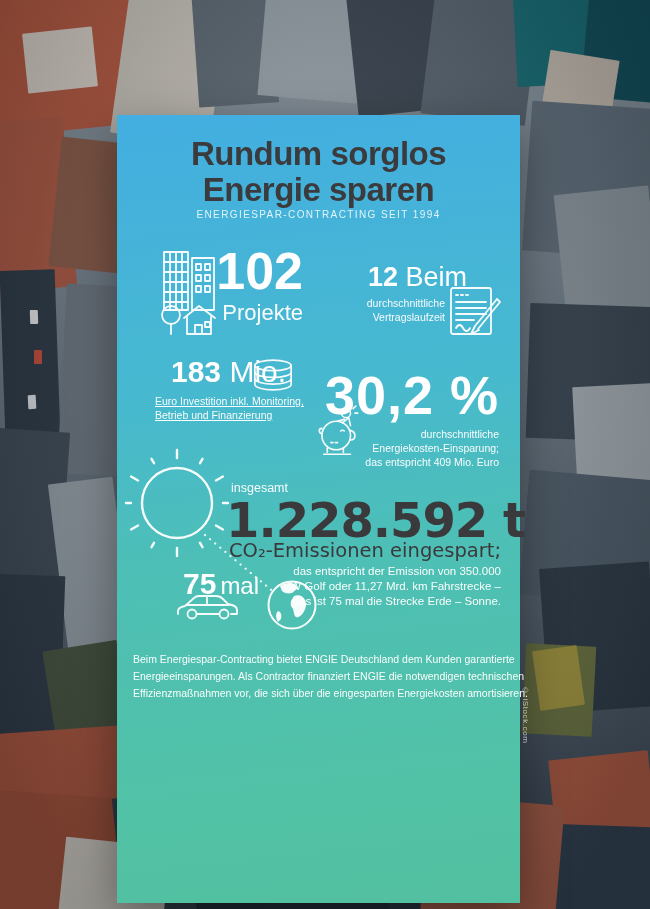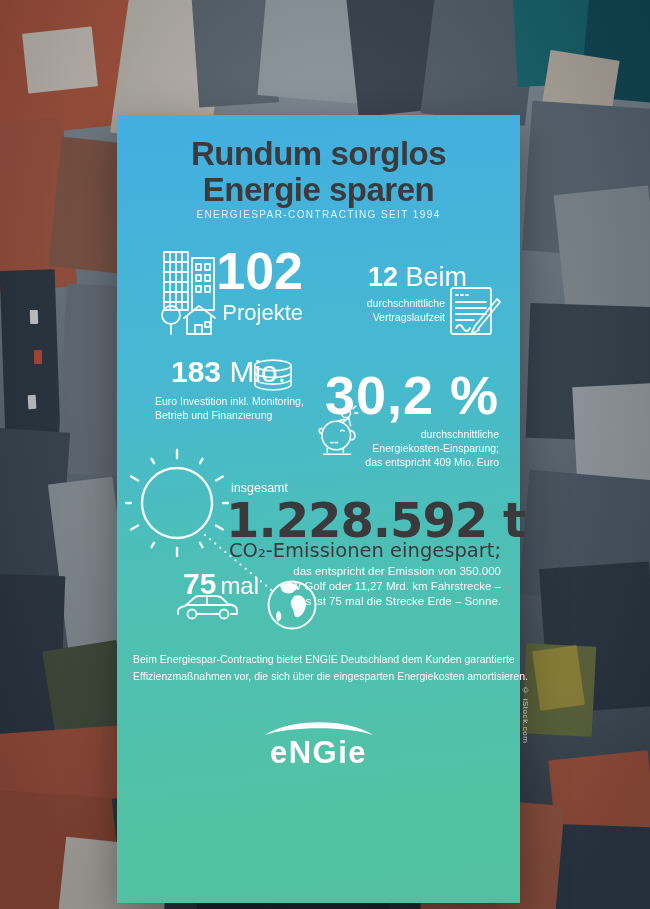--- a/index.html
+++ b/index.html
@@ -27,21 +27,21 @@
   .stat1-num{font-size:52px;font-weight:bold;line-height:1;}
   .stat1-label{font-size:22px;margin-top:3px;opacity:.97;text-align:right;}
   .stat2-text{left:205px;top:149px;width:145px;text-align:right;}
   .stat2-num{font-size:27px;line-height:1;white-space:nowrap;}
   .stat2-num .b{font-weight:bold;}
   .stat2-desc{font-size:10.5px;line-height:1.32;margin-top:6px;margin-right:22px;opacity:.95;}
   .stat2-icon{left:330px;top:171px;}
   .stat3-text{left:38px;top:242px;}
   .stat3-num{font-size:30px;line-height:1;white-space:nowrap;margin-left:16px;}
   .stat3-num .b{font-weight:bold;}
-  .stat3-desc{font-size:10.5px;line-height:1.34;margin-top:7px;opacity:.96;}
+  .stat3-desc{font-size:10.5px;line-height:1.34;margin-top:7px;opacity:.96;text-decoration:underline;}
   .stat3-icon{left:135px;top:243px;}
   .stat4-icon{left:196px;top:288px;}
   .stat4-text{left:179px;top:253px;width:203px;text-align:right;}
   .stat4-num{font-size:54px;font-weight:bold;line-height:1;letter-spacing:1px;white-space:nowrap;}
   .stat4-desc{font-size:10.5px;line-height:1.34;margin-top:5px;opacity:.96;}
   .sun{left:-5px;top:323px;}
   .co2-intro{left:114px;top:366px;font-size:12.5px;opacity:.95;}
   .co2-value{left:109px;top:381px;font-size:48px;font-weight:bold;line-height:1;
              letter-spacing:-1px;white-space:nowrap;font-family:"DejaVu Sans","Liberation Sans",sans-serif;}
   .co2-label{left:79px;top:424px;width:305px;text-align:right;font-size:19.5px;white-space:nowrap;
@@ -229,26 +229,21 @@
 
     <svg class="abs earth ic" width="52" height="52" viewBox="0 0 52 52" opacity=".95">
       <circle cx="26" cy="26" r="23.5" fill="none" stroke="#fff" stroke-width="2"></circle>
       <path d="M14 7c4-3 10-4 15-2l3 4-6 5c-4 1-8 0-10-2z" fill="#fff"></path>
       <path d="M28 17c5-2 9 0 11 4s1 9-2 13c-2 3-5 5-7 4s-2-5-3-8c-2-2-3-5-2-8z" fill="#fff"></path>
       <path d="M12 32c3 1 4 4 3 8l-3 3c-2-3-3-8 0-11z" fill="#fff"></path>
     </svg>
 
     <div class="abs footer w">
       <div>Beim Energiespar-Contracting bietet ENGIE Deutschland dem Kunden garantierte</div>
+      <div>Energieeinsparungen. Als Contractor finanziert ENGIE die notwendigen technischen</div>
       <div>Effizienzmaßnahmen vor, die sich über die eingesparten Energiekosten amortisieren.</div>
     </div>
 
-    <div class="abs logo">
-      <svg width="122" height="24" viewBox="0 0 122 24">
-        <path d="M7 21C32 4 90 4 115 21C90 12 32 12 7 21Z" fill="#fff"></path>
-      </svg>
-      <div class="logo-text">eNGie</div>
-    </div>
 
   </div>
 
   <div class="credit">© iStock.com</div>
 </div>
 
 </body></html>

